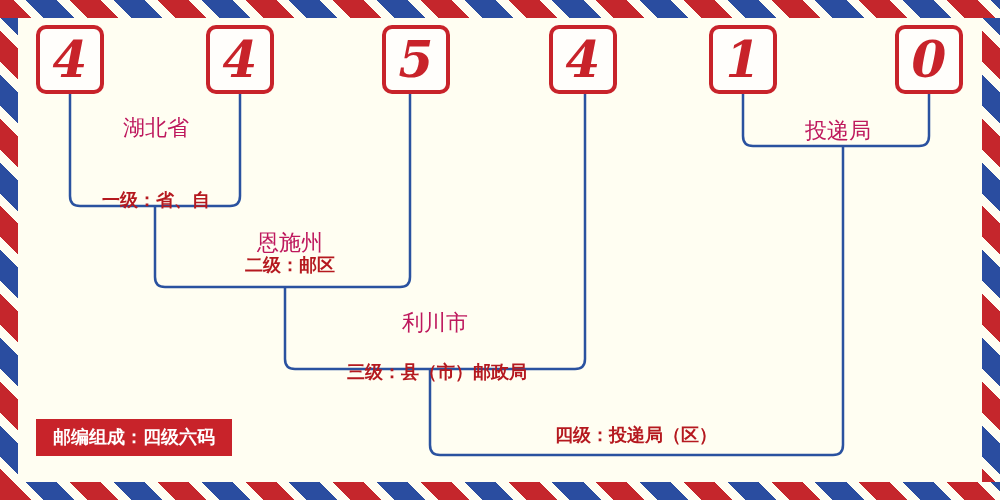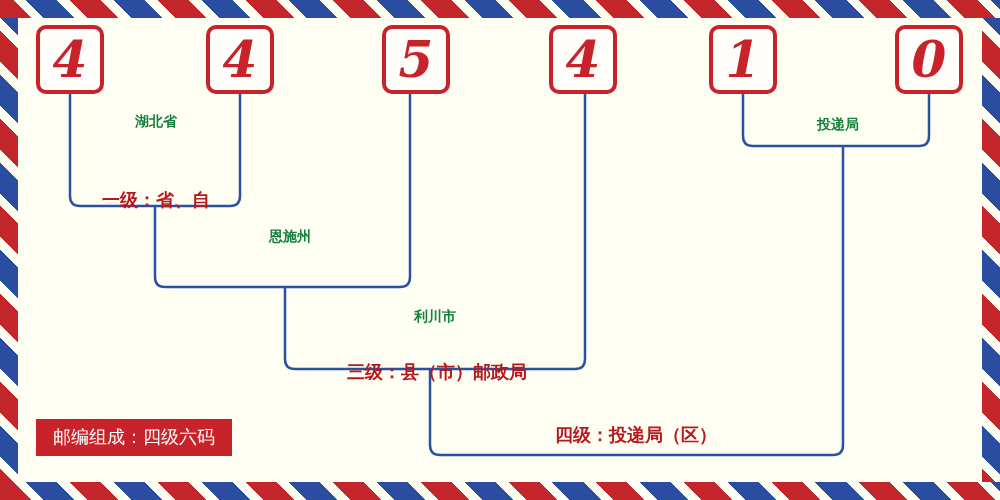--- a/index.html
+++ b/index.html
@@ -50,44 +50,44 @@
     font-size: 50px;
     line-height: 1;
     color: #c8232a;
   }
 
   svg.connectors { position: absolute; top: 0; left: 0; }
 
   .lvl-title {
     position: absolute;
     transform: translateX(-50%);
-    color: #15803d;
-    font-weight: bold;
-    font-size: 14px;
+    color: #be185d;
+    font-weight: normal;
+    font-size: 22px;
     white-space: nowrap;
   }
   .lvl-sub {
     position: absolute;
     transform: translateX(-50%);
     color: #b5191f;
     font-weight: bold;
     font-size: 18px;
     line-height: 23px;
     white-space: nowrap;
     text-align: center;
   }
   .lvl-sub .sub-line { display: block; margin-top: 43px; }
 
   .badge {
     position: absolute;
     left: 36px;
     top: 419px;
     background: #c8232a;
     color: #ffffff;
-    font-weight: normal;
+    font-weight: bold;
     font-size: 18px;
     line-height: 37px;
     padding: 0 17px;
   }
 </style>
 </head>
 <body>
 
 <div class="envelope">
 
@@ -124,20 +124,21 @@
   <div class="digit-box" style="left:895px;">
     <span class="digit">0</span>
   </div>
 
   <div class="lvl-title" style="left:156px; top:113px;">湖北省</div>
   <div class="lvl-sub" style="left:156px; top:146px;">
     <span class="sub-line">一级：省、自</span>
   </div>
 
   <div class="lvl-title" style="left:290px; top:228px;">恩施州</div>
+  <div class="lvl-sub" style="left:290px; top:254px;">二级：邮区</div>
 
   <div class="lvl-title" style="left:435px; top:308px;text-align:center;">利川市</div>
   <div class="lvl-sub" style="left:437px; top:338px;margin-top:23px;">三级：县（市）邮政局</div>
 
   <div class="lvl-sub" style="left:636px; top:424px;">四级：投递局（区）</div>
 
   <div class="lvl-title" style="left:838px; top:116px;">投递局</div>
 
   <div class="badge">邮编组成：四级六码</div>
 

